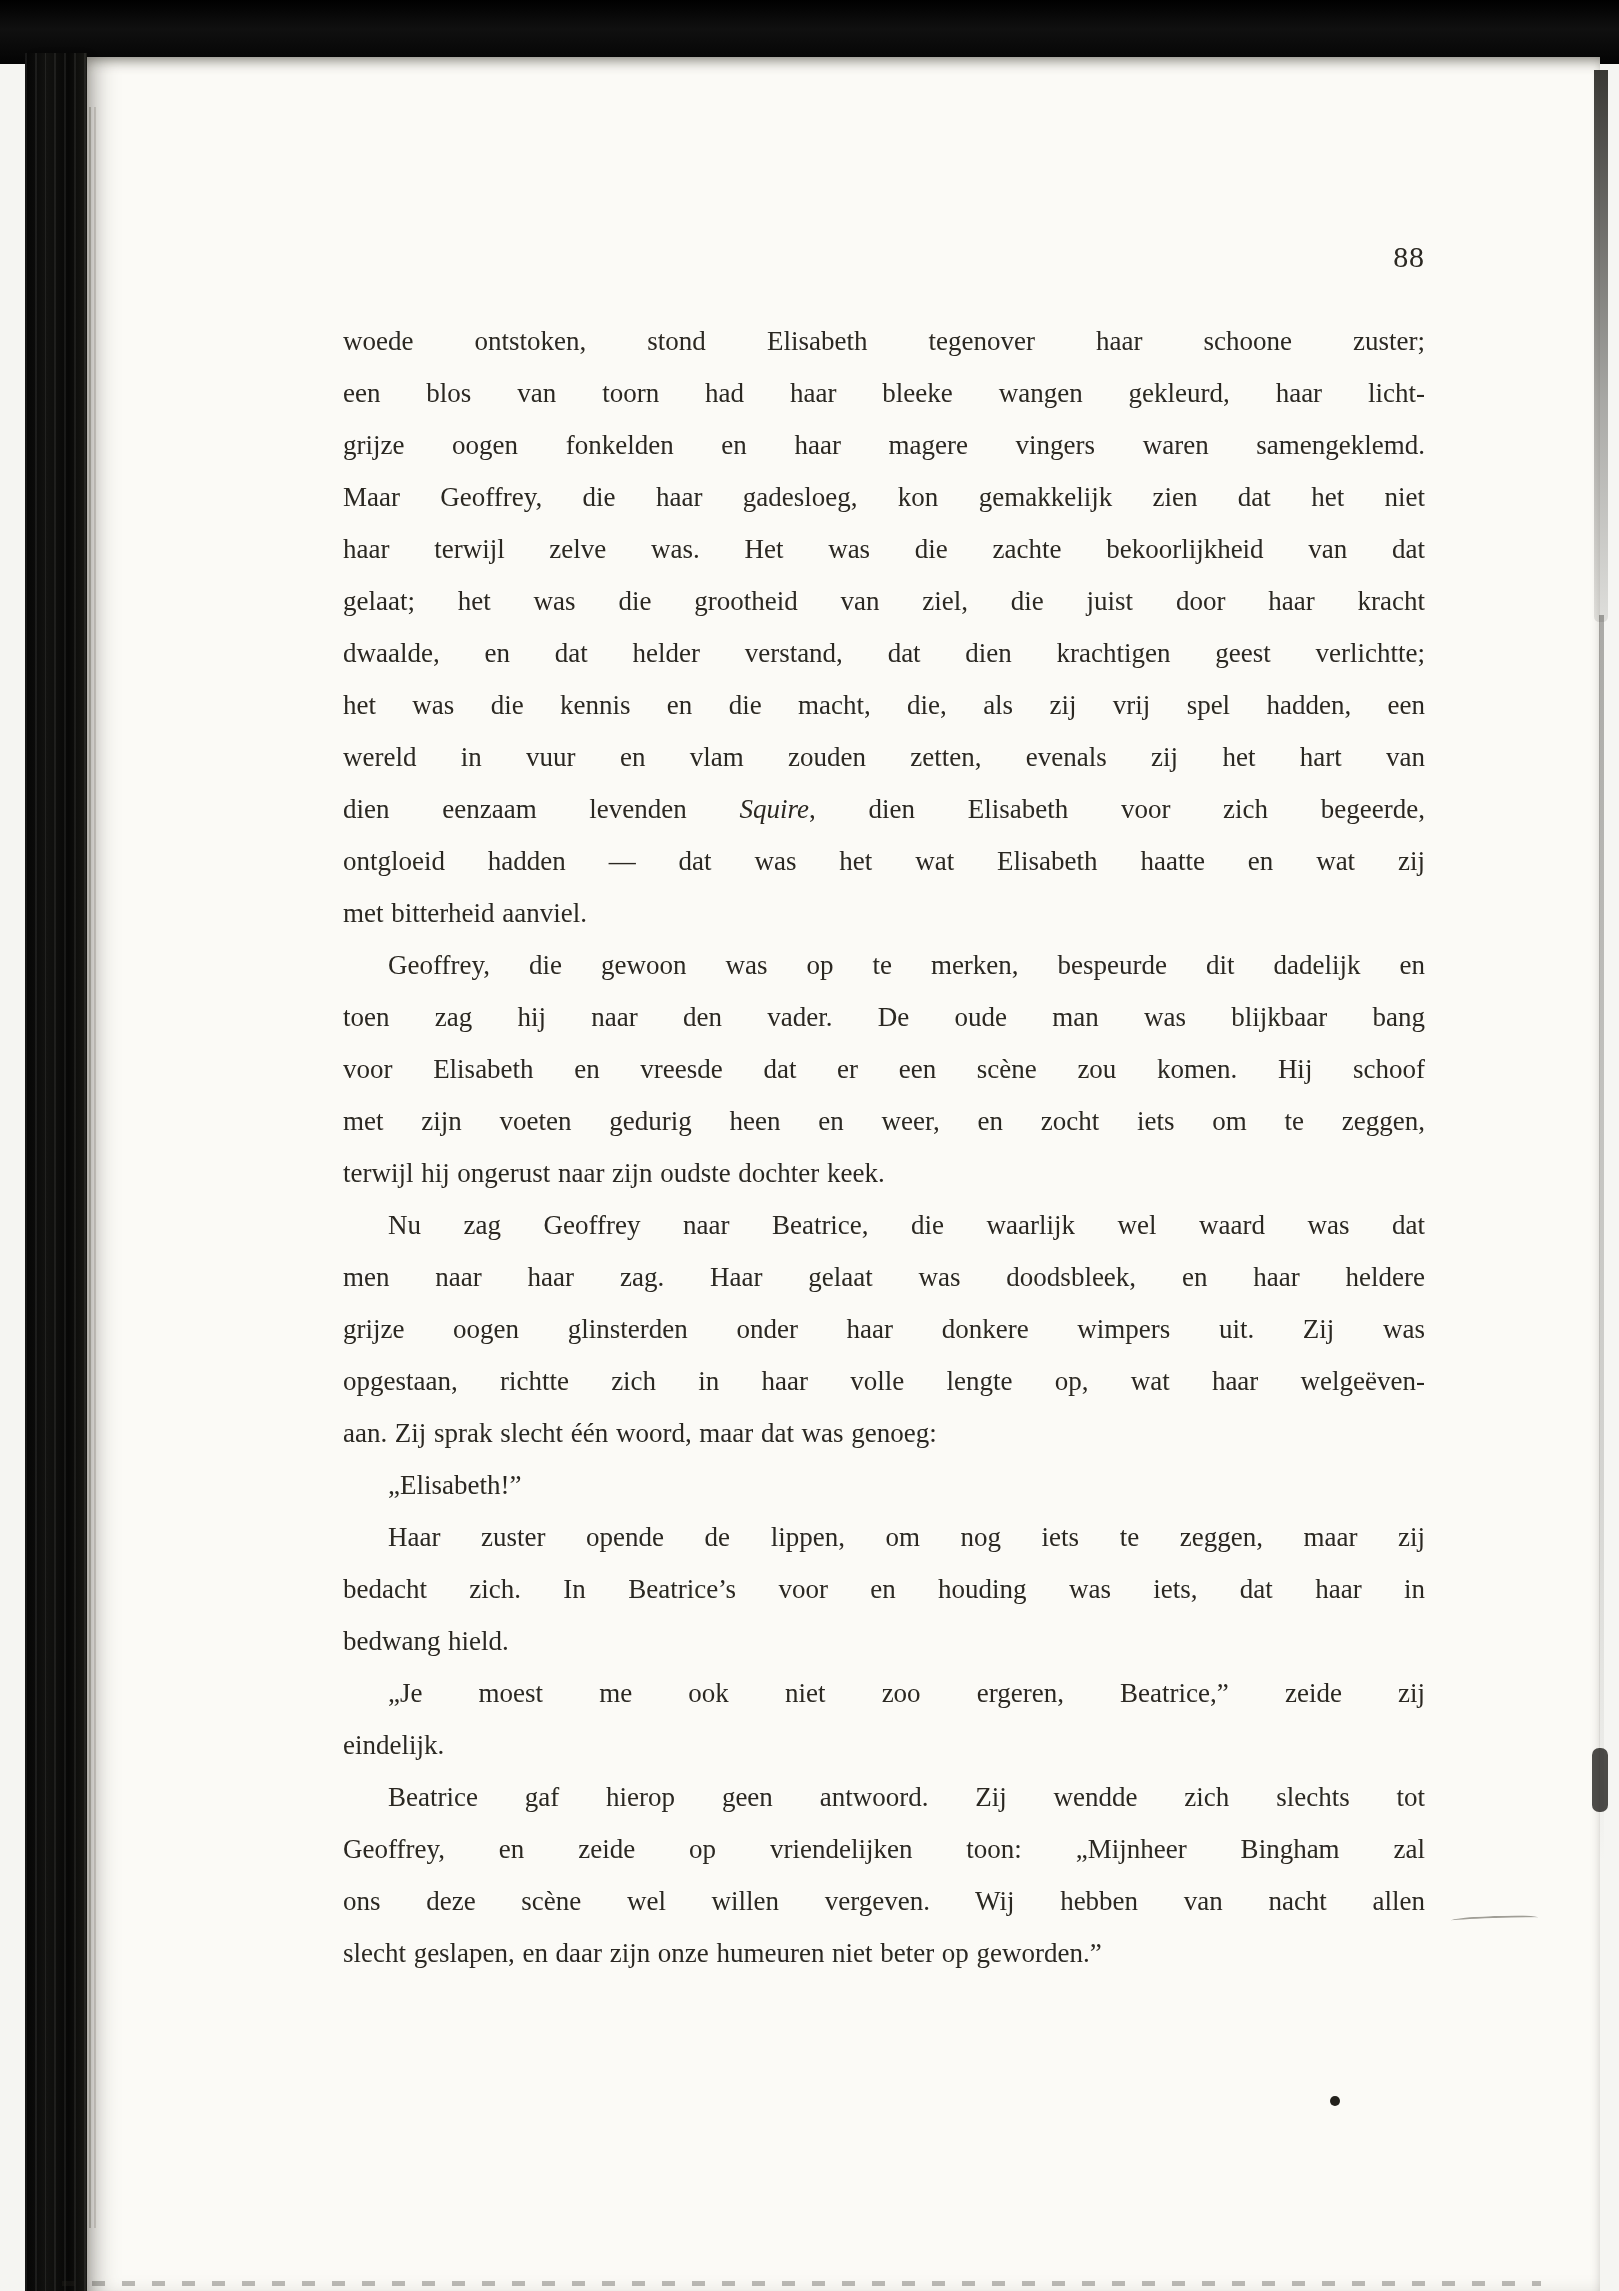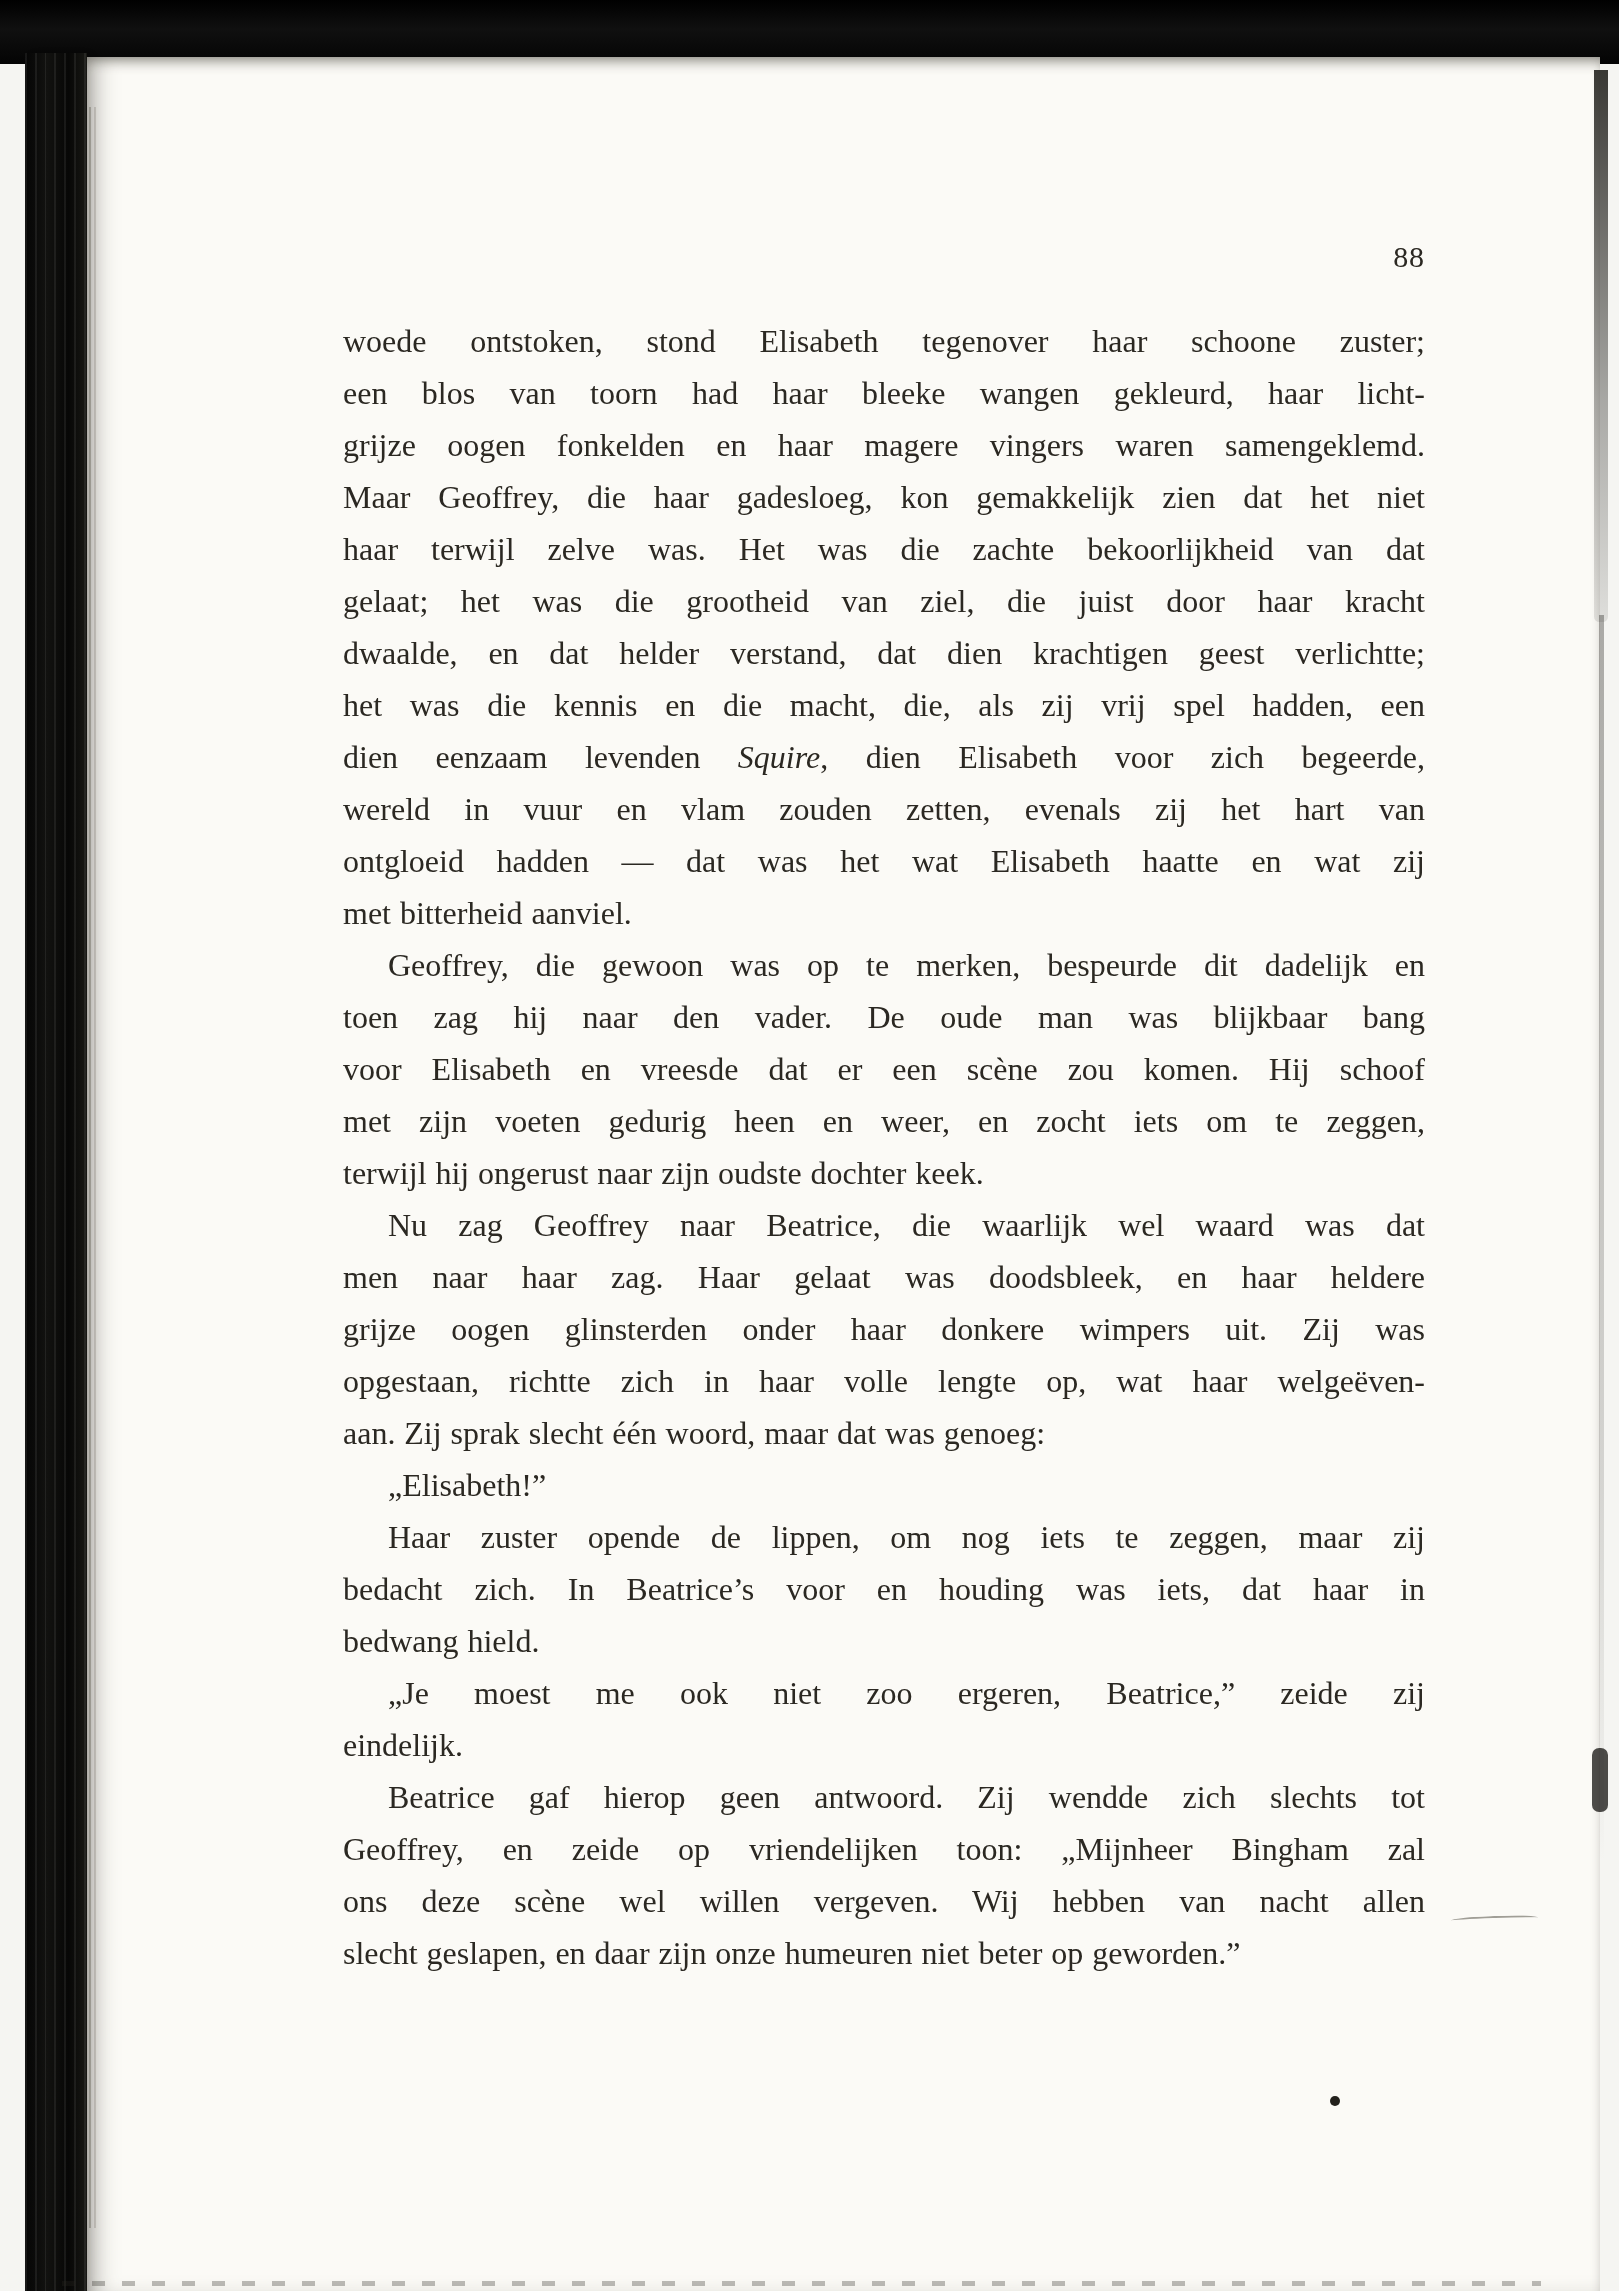--- a/index.html
+++ b/index.html
@@ -63,21 +63,21 @@
     background:repeating-linear-gradient(90deg, rgba(40,38,32,0.55) 0 12.5px, transparent 12.5px 30px);
     opacity:0.55;
   }
   
   .page-number {
     position:absolute; left:256px; top:183px; width:1082px;
     text-align:right; font-size:30px; letter-spacing:0.9px; color:#2b2822;
   }
   .text-block {
     position:absolute; left:256px; top:258px; width:1082px;
-    font-size:32px; line-height:52px; word-spacing:0.9px; color:#2b2822;
+    font-size:27px; line-height:52px; word-spacing:0.9px; color:#2b2822;
   }
   .line { text-align:justify; }
   .line.j { text-align-last:justify; }
   .line.indent { text-indent:45px; }
   .line i { font-style:italic; }
 </style>
 </head>
 <body>
 
 <div class="canvas">
@@ -89,22 +89,22 @@
 
     <div class="text-block">
       <div class="line j">woede ontstoken, stond Elisabeth tegenover haar schoone zuster;</div>
       <div class="line j">een blos van toorn had haar bleeke wangen gekleurd, haar licht-</div>
       <div class="line j">grijze oogen fonkelden en haar magere vingers waren samengeklemd.</div>
       <div class="line j">Maar Geoffrey, die haar gadesloeg, kon gemakkelijk zien dat het niet</div>
       <div class="line j">haar terwijl zelve was. Het was die zachte bekoorlijkheid van dat</div>
       <div class="line j">gelaat; het was die grootheid van ziel, die juist door haar kracht</div>
       <div class="line j">dwaalde, en dat helder verstand, dat dien krachtigen geest verlichtte;</div>
       <div class="line j">het was die kennis en die macht, die, als zij vrij spel hadden, een</div>
+      <div class="line j">wereld in vuur en vlam zouden zetten, evenals zij het hart van</div>
       <div class="line j"><span>dien eenzaam levenden </span><i>Squire</i><span>, dien Elisabeth voor zich begeerde,</span></div>
-      <div class="line j">wereld in vuur en vlam zouden zetten, evenals zij het hart van</div>
       <div class="line j">ontgloeid hadden — dat was het wat Elisabeth haatte en wat zij</div>
       <div class="line end">met bitterheid aanviel.</div>
       <div class="line j indent">Geoffrey, die gewoon was op te merken, bespeurde dit dadelijk en</div>
       <div class="line j">toen zag hij naar den vader. De oude man was blijkbaar bang</div>
       <div class="line j">voor Elisabeth en vreesde dat er een scène zou komen. Hij schoof</div>
       <div class="line j">met zijn voeten gedurig heen en weer, en zocht iets om te zeggen,</div>
       <div class="line end">terwijl hij ongerust naar zijn oudste dochter keek.</div>
       <div class="line j indent">Nu zag Geoffrey naar Beatrice, die waarlijk wel waard was dat</div>
       <div class="line j">men naar haar zag. Haar gelaat was doodsbleek, en haar heldere</div>
       <div class="line j">grijze oogen glinsterden onder haar donkere wimpers uit. Zij was</div>

